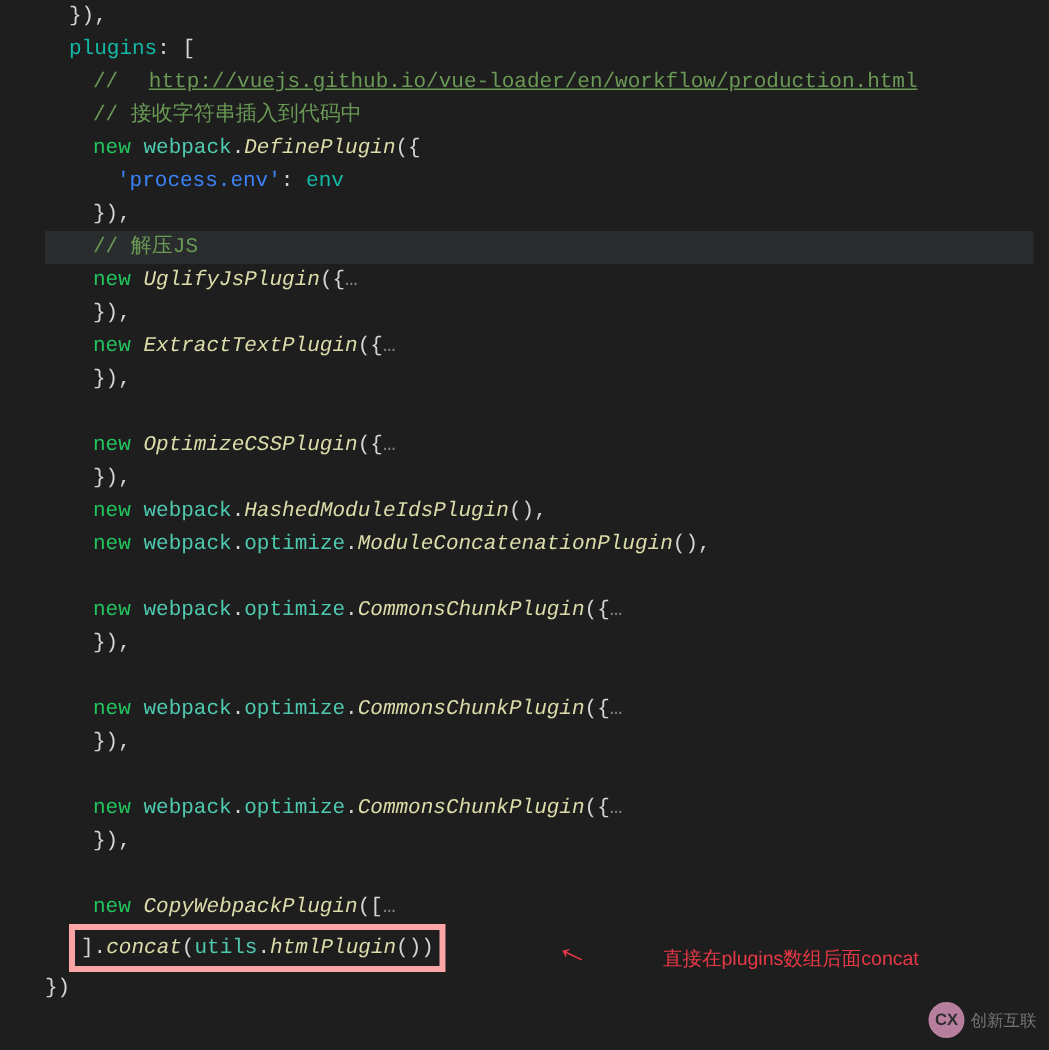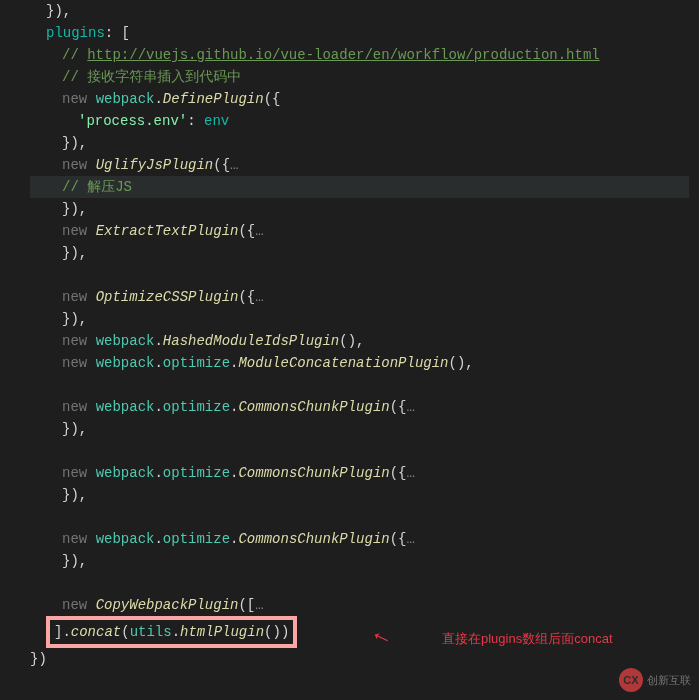--- a/index.html
+++ b/index.html
@@ -31,26 +31,26 @@
     }
     .line {
       white-space: pre;
       position: relative;
     }
     .indent1 { padding-left: 0; }
     .indent2 { padding-left: 16px; }
     .indent3 { padding-left: 32px; }
     .indent4 { padding-left: 48px; }
     .key { color: #14b8a6; }
-    .keyword { color: #737373; }
+    .keyword { color: #22c55e; }
     .class { color: #4ec9b0; }
     .method { color: #dcdcaa; font-style: italic; }
     .comment { color: #6a9955; }
-    .link { color: #6a9955; text-decoration: underline; }
-    .string { color: #86efac; }
+    .link { color: #6a9955; text-decoration: underline; margin-left: 12px; }
+    .string { color: #3b82f6; }
     .punct { color: #d4d4d4; }
     .paren { color: #d4d4d4; }
     .fold-dots { color: #858585; }
     .highlight-line {
       background: #2a2d2e;
       display: block;
       width: 100%;
     }
     .red-box {
       border: 4px solid #fca5a5;
@@ -77,21 +77,21 @@
       font-family: "Microsoft YaHei", sans-serif;
       font-size: 11px;
       color: #999;
       display: flex;
       align-items: center;
       gap: 4px;
     }
     .watermark-logo {
       width: 24px;
       height: 24px;
-      background: #ef4444;
+      background: #f9a8d4;
       border-radius: 50%;
       display: flex;
       align-items: center;
       justify-content: center;
       font-weight: bold;
       color: #333;
       font-size: 11px;
     }
   </style>
 </head>
@@ -107,23 +107,23 @@
   <div class="line indent3"><span class="comment">// </span><span class="link">http://vuejs.github.io/vue-loader/en/workflow/production.html</span></div>
 
   <div class="line indent3"><span class="comment">// 接收字符串插入到代码中</span></div>
 
   <div class="line indent3"><span class="keyword">new</span><span class="punct"> </span><span class="class">webpack</span><span class="punct">.</span><span class="method">DefinePlugin</span><span class="paren">({</span></div>
 
   <div class="line indent4"><span class="string">'process.env'</span><span class="punct">:</span><span class="key"> env</span></div>
 
   <div class="line indent3"><span class="punct">}),</span></div>
 
+  <div class="line indent3 highlight-line"><span class="comment">// 解压JS</span></div>
+
   <div class="line indent3"><span class="keyword">new</span><span class="punct"> </span><span class="method">UglifyJsPlugin</span><span class="paren">({</span><span class="fold-dots">…</span></div>
-
-  <div class="line indent3 highlight-line"><span class="comment">// 解压JS</span></div>
 
   <div class="line indent3"><span class="punct">}),</span></div>
 
 
   <div class="line indent3"><span class="keyword">new</span><span class="punct"> </span><span class="method">ExtractTextPlugin</span><span class="paren">({</span><span class="fold-dots">…</span></div>
 
   <div class="line indent3"><span class="punct">}),</span></div>
 
   <div class="line">&nbsp;</div>
 

